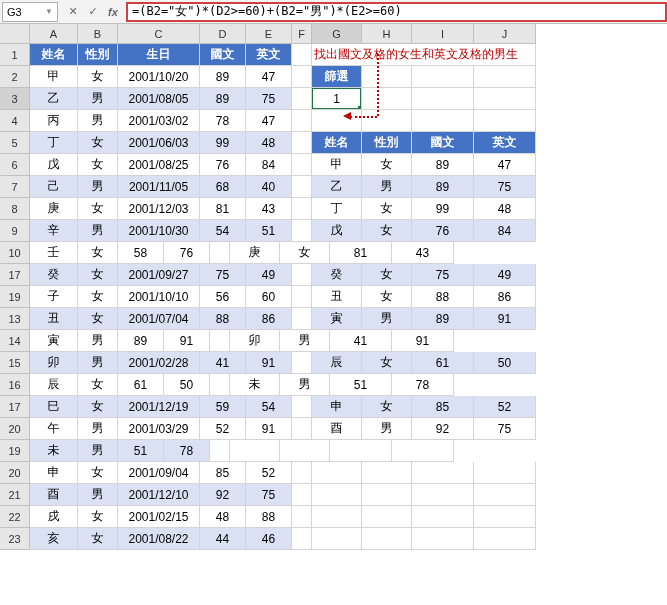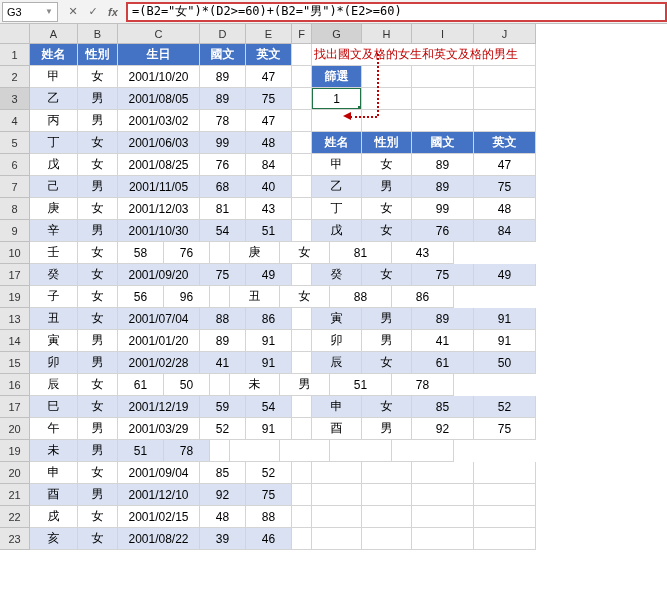--- a/index.html
+++ b/index.html
@@ -187,35 +187,36 @@
         <div class="cell" style="width:20px"></div>
         <div class="cell" style="width:50px">庚</div>
         <div class="cell" style="width:50px">女</div>
         <div class="cell" style="width:62px">81</div>
         <div class="cell" style="width:62px">43</div>
       </div>
       <div class="row">
         <div class="row-h ">17</div>
         <div class="cell band" style="width:48px">癸</div>
         <div class="cell band" style="width:40px">女</div>
-        <div class="cell band" style="width:82px">2001/09/20</div>
+        <div class="cell band" style="width:82px">2001/09/27</div>
         <div class="cell band" style="width:46px">75</div>
         <div class="cell band" style="width:46px">49</div>
         <div class="cell" style="width:20px"></div>
         <div class="cell band" style="width:50px">癸</div>
         <div class="cell band" style="width:50px">女</div>
         <div class="cell band" style="width:62px">75</div>
         <div class="cell band" style="width:62px">49</div>
       </div>
       <div class="row">
         <div class="row-h ">19</div>
         <div class="cell" style="width:48px">子</div>
         <div class="cell" style="width:40px">女</div>
+        <div class="cell" style="width:82px">2001/10/10</div>
         <div class="cell" style="width:46px">56</div>
-        <div class="cell" style="width:46px">96</div>
+        <div class="cell" style="width:46px">60</div>
         <div class="cell" style="width:20px"></div>
         <div class="cell" style="width:50px">丑</div>
         <div class="cell" style="width:50px">女</div>
         <div class="cell" style="width:62px">88</div>
         <div class="cell" style="width:62px">86</div>
       </div>
       <div class="row">
         <div class="row-h ">13</div>
         <div class="cell band" style="width:48px">丑</div>
         <div class="cell band" style="width:40px">女</div>
@@ -225,21 +226,20 @@
         <div class="cell" style="width:20px"></div>
         <div class="cell band" style="width:50px">寅</div>
         <div class="cell band" style="width:50px">男</div>
         <div class="cell band" style="width:62px">89</div>
         <div class="cell band" style="width:62px">91</div>
       </div>
       <div class="row">
         <div class="row-h ">14</div>
         <div class="cell" style="width:48px">寅</div>
         <div class="cell" style="width:40px">男</div>
-        <div class="cell" style="width:82px">2001/01/20</div>
         <div class="cell" style="width:46px">89</div>
         <div class="cell" style="width:46px">91</div>
         <div class="cell" style="width:20px"></div>
         <div class="cell" style="width:50px">卯</div>
         <div class="cell" style="width:50px">男</div>
         <div class="cell" style="width:62px">41</div>
         <div class="cell" style="width:62px">91</div>
       </div>
       <div class="row">
         <div class="row-h ">15</div>
@@ -341,21 +341,21 @@
         <div class="cell" style="width:50px"></div>
         <div class="cell" style="width:50px"></div>
         <div class="cell" style="width:62px"></div>
         <div class="cell" style="width:62px"></div>
       </div>
       <div class="row">
         <div class="row-h ">23</div>
         <div class="cell band" style="width:48px">亥</div>
         <div class="cell band" style="width:40px">女</div>
         <div class="cell band" style="width:82px">2001/08/22</div>
-        <div class="cell band" style="width:46px">39</div>
+        <div class="cell band" style="width:46px">44</div>
         <div class="cell band" style="width:46px">46</div>
         <div class="cell" style="width:20px"></div>
         <div class="cell" style="width:50px"></div>
         <div class="cell" style="width:50px"></div>
         <div class="cell" style="width:62px"></div>
         <div class="cell" style="width:62px"></div>
       </div>
     </div>
   <div class="arrow-path arrow-v" style="left:377px;top:30px;height:62px"></div>
   <div class="arrow-path arrow-h" style="left:350px;top:92px;width:27px"></div>

